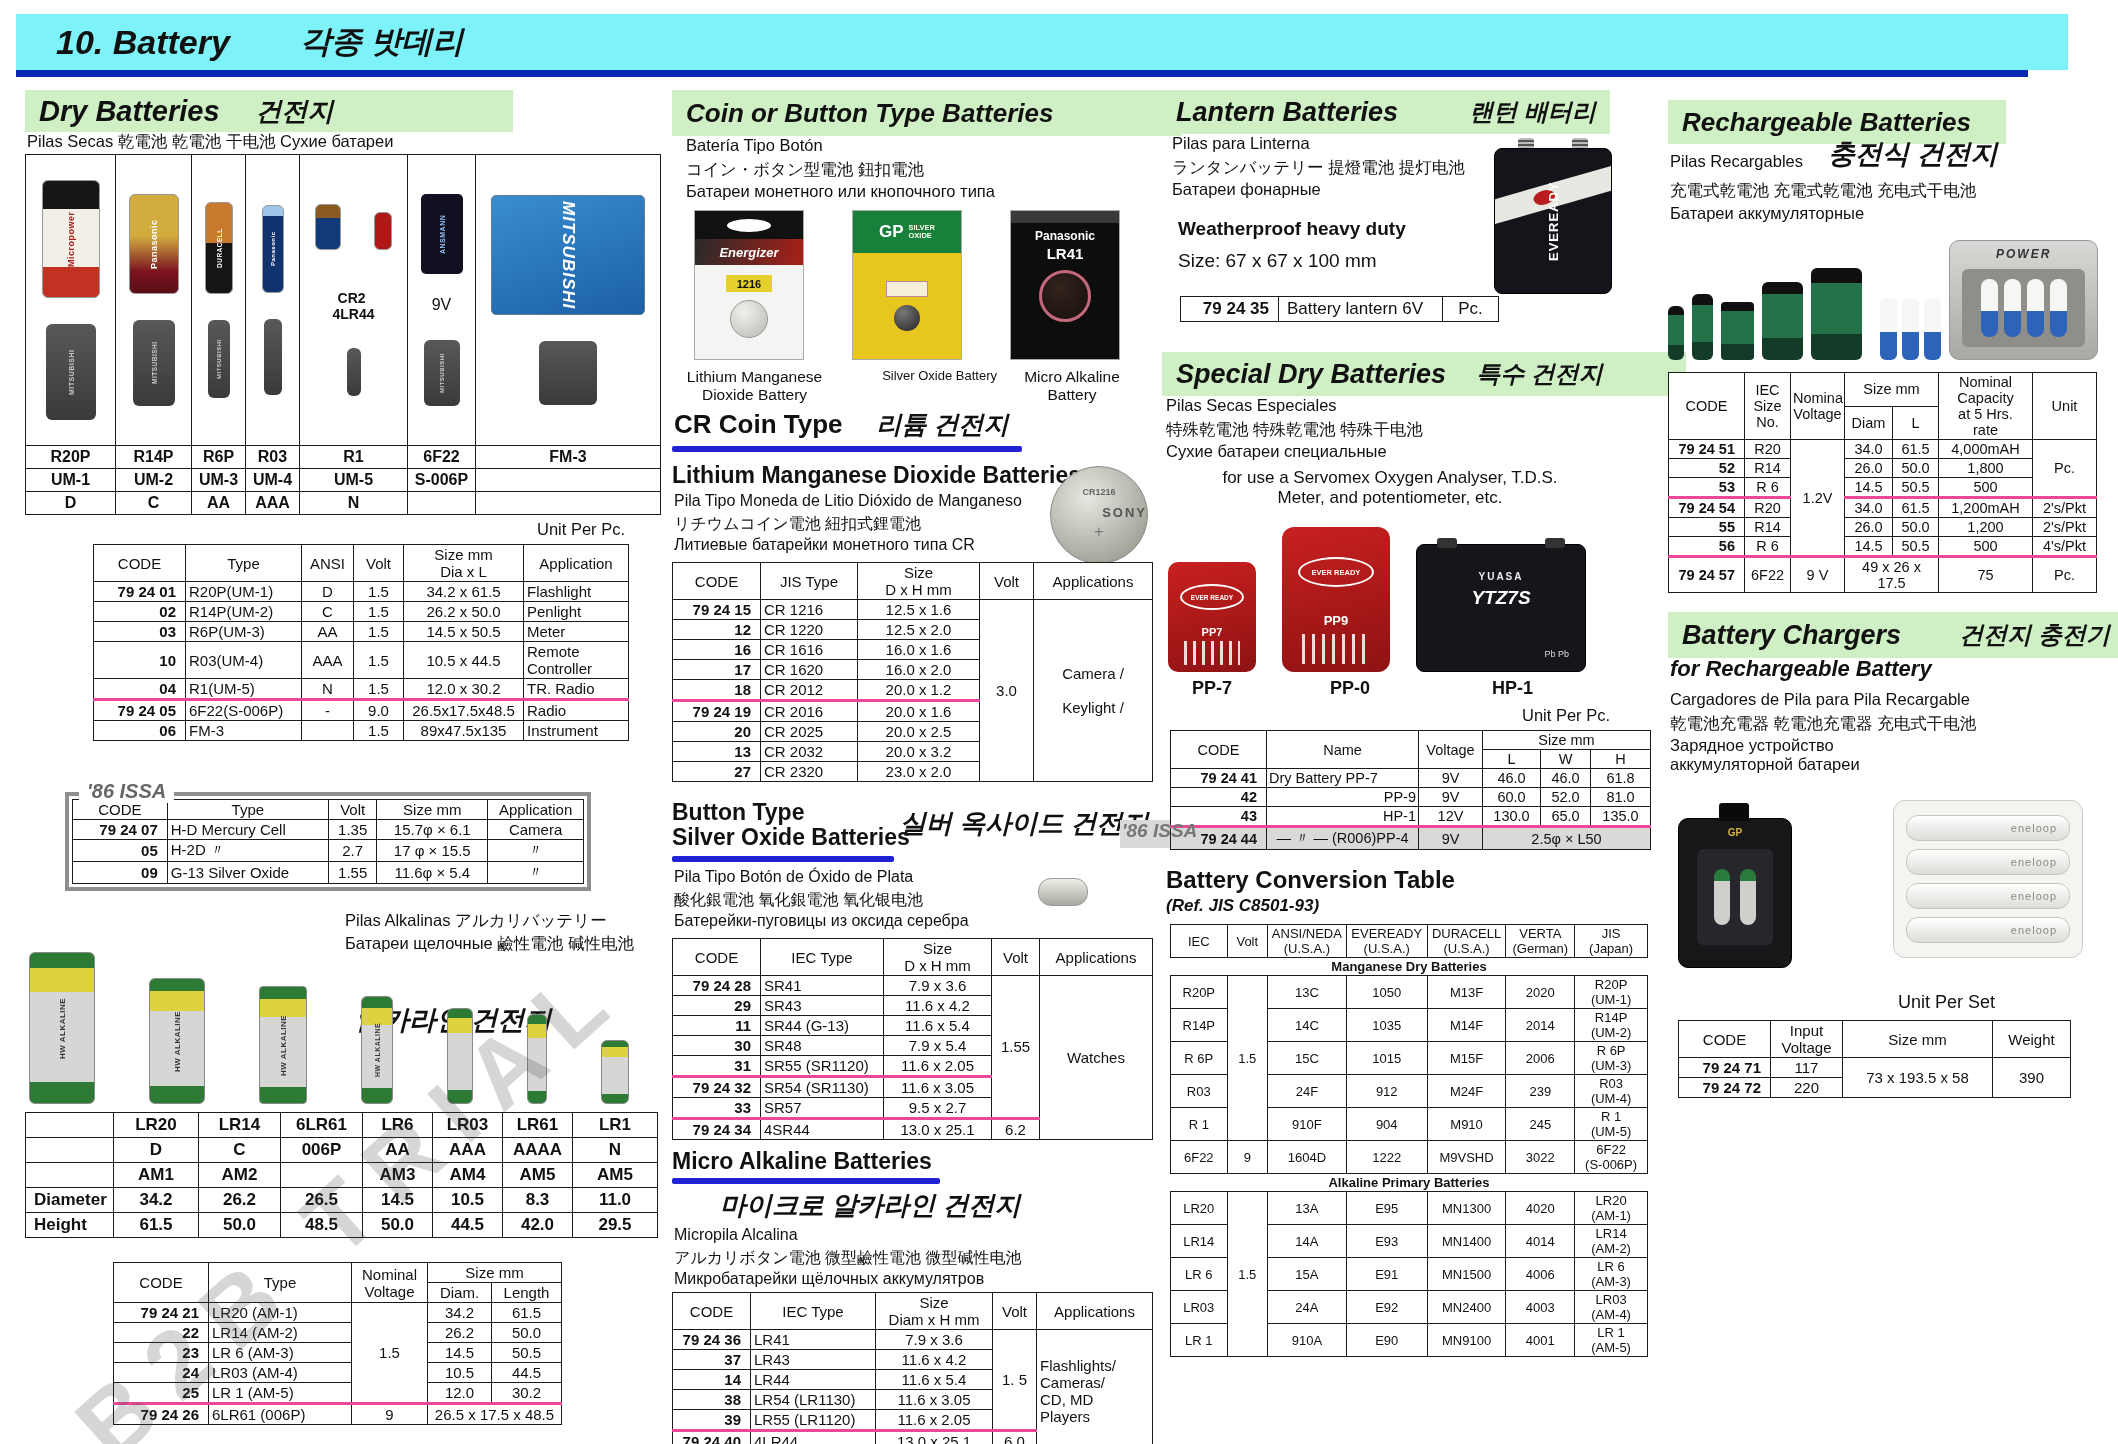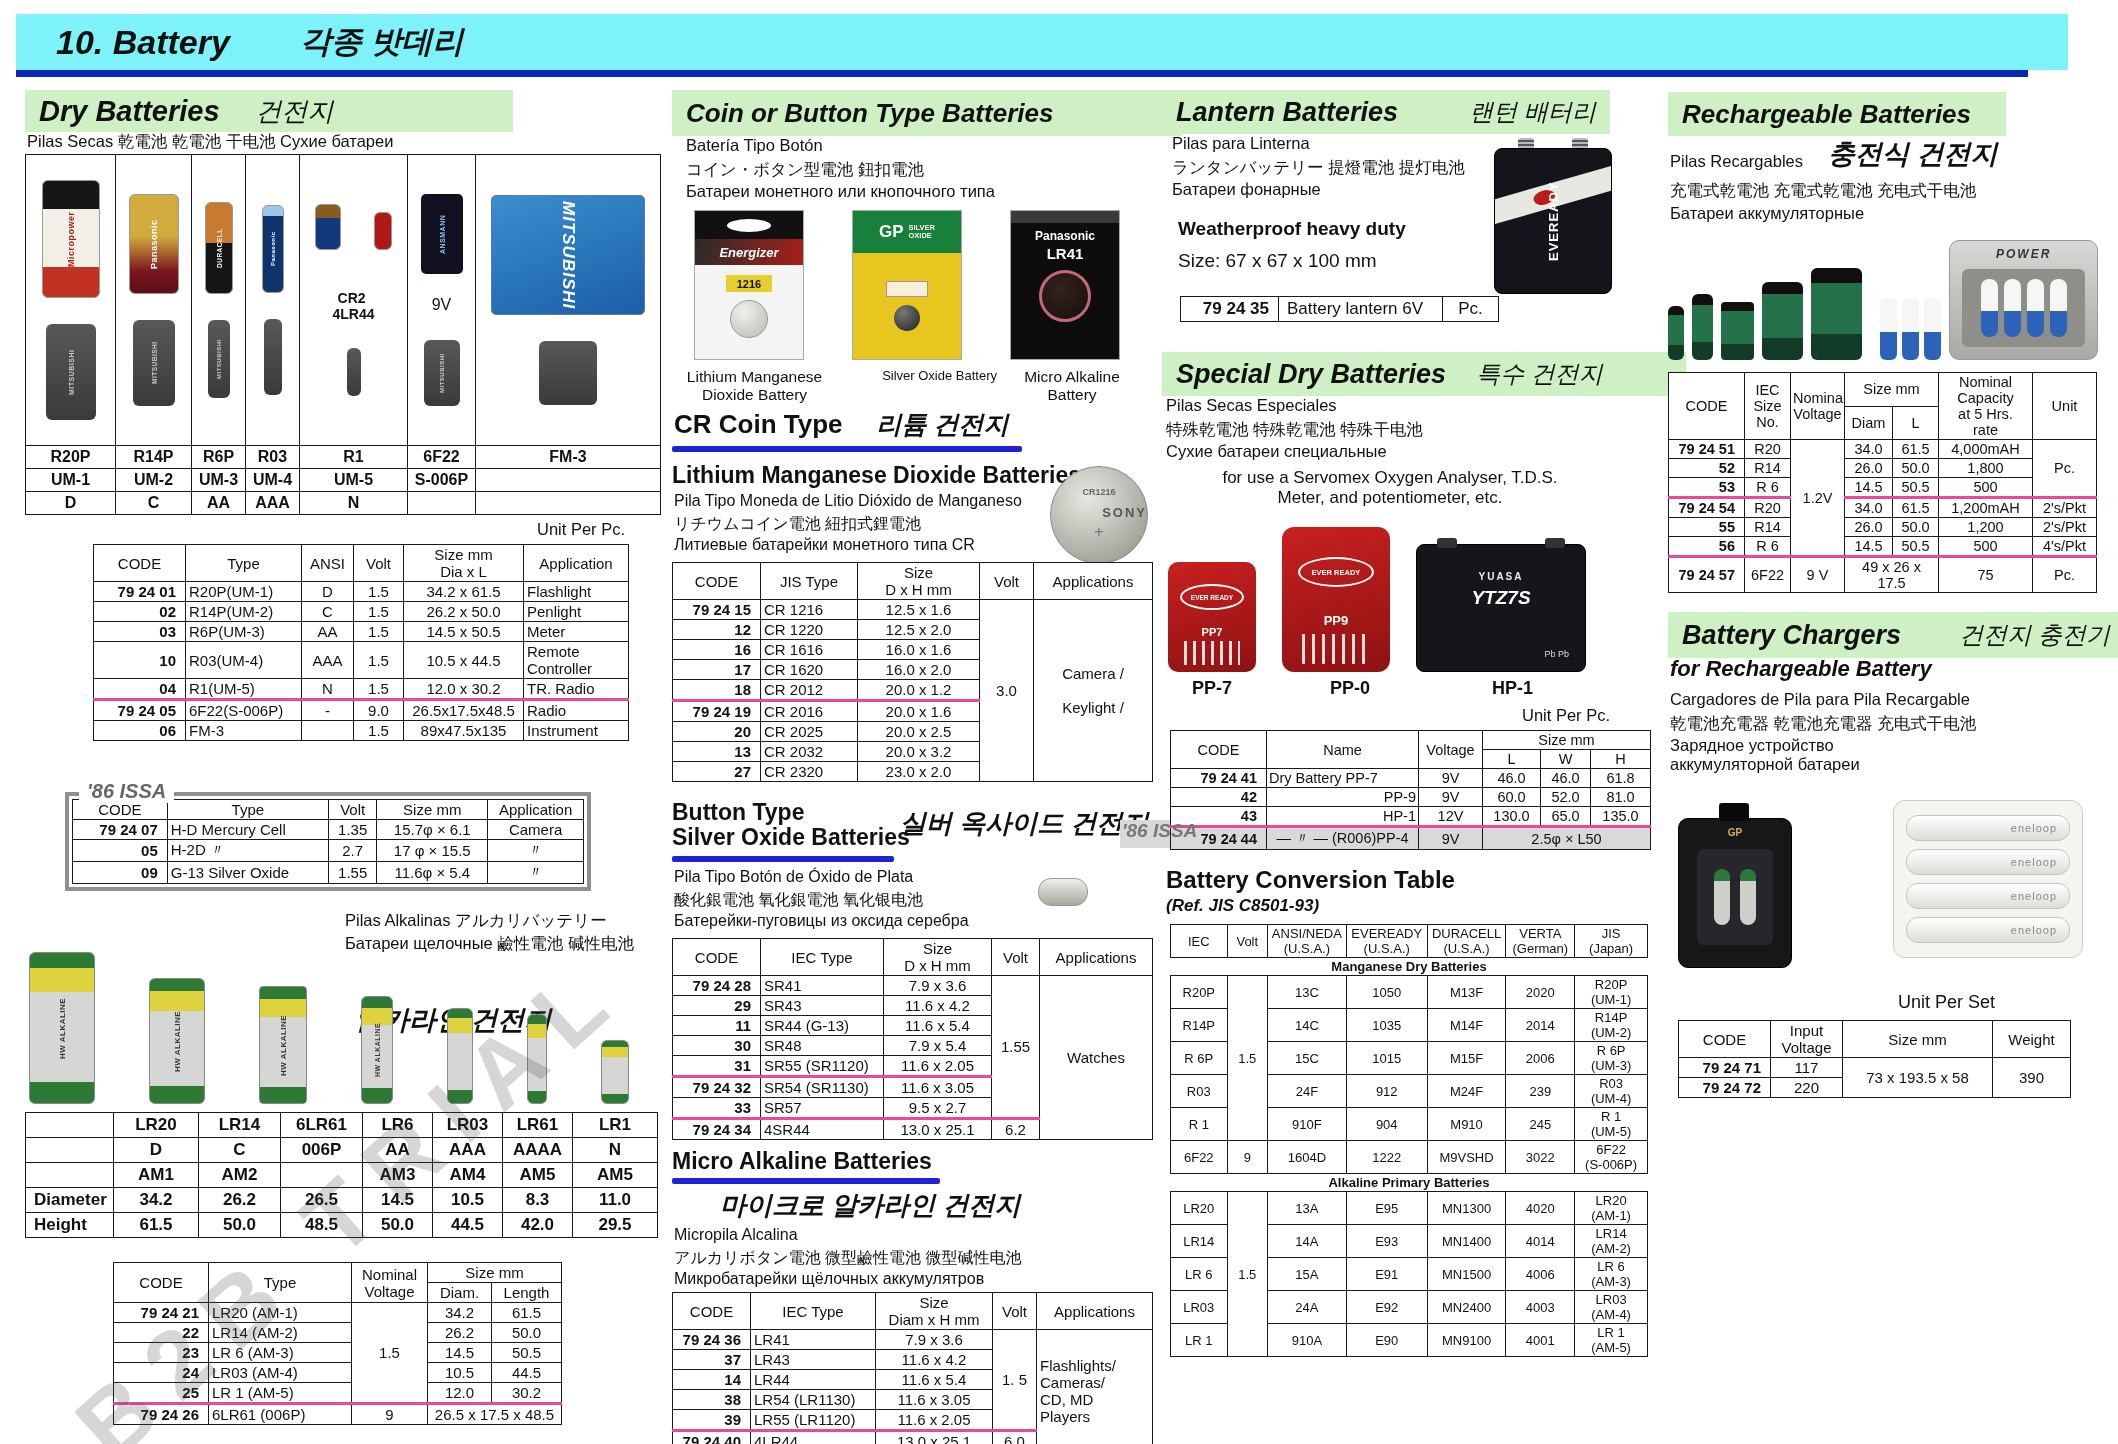--- a/index.html
+++ b/index.html
@@ -7,21 +7,21 @@
         font-family:"Liberation Sans",sans-serif;color:#111}
   .abs{position:absolute}
   
   .band{background:#7df2f8;display:flex;align-items:center;gap:70px;padding-left:40px}
   .hline{background:#0a28b4}
   .htitle{font-size:34px;font-weight:bold;font-style:italic}
   .hkr{font-size:31px;font-weight:bold;font-style:italic}
   
   .secbar{background:#cff0c4;display:flex;align-items:center;gap:36px;padding:3px 14px;white-space:nowrap}
   .secbar .en{font-weight:bold;font-style:italic}
-  .secbar .kr{font-weight:normal;font-style:italic}
+  .secbar .kr{font-weight:bold;font-style:italic}
   .txt{font-size:16.5px;white-space:nowrap}
   .bold{font-weight:bold}
   .it{font-style:italic}
   .blue-ul{height:6px;background:#2121d6;border-radius:2px}
   
   table{border-collapse:collapse;table-layout:fixed;background:#fff}
   td,th{border:1.5px solid #1a1a1a;text-align:center;vertical-align:middle;
         white-space:pre-line;padding:2px 3px;font-weight:400;overflow:hidden}
   .codecol tbody td:first-child{font-weight:bold;text-align:right;padding-right:9px}
   td.l{text-align:left;padding-left:8px}
@@ -1012,21 +1012,21 @@
             <td>4001</td>
             <td>LR 1
 (AM-5)</td>
           </tr>
         </tbody>
     </table>
   </div>
 
   <div class="abs" style="left:1668px;top:0;width:430px;height:1444px">
 
-    <div class="abs secbar" style="left:0;top:92px;width:310px;height:38px">
+    <div class="abs secbar" style="left:0;top:100px;width:310px;height:38px">
       <span class="en" style="font-size:26px">Rechargeable Batteries</span>
     </div>
     <div class="abs bold it" style="left:160px;top:136px;font-size:27px;white-space:nowrap">충전식 건전지</div>
     <div class="abs txt" style="left:2px;top:152px">Pilas Recargables</div>
     <div class="abs txt" style="left:2px;top:180px">充電式乾電池 充電式乾電池  充电式干电池</div>
     <div class="abs txt" style="left:2px;top:204px">Батареи аккумуляторные</div>
 
     <div class="abs" style="left:0;top:232px;width:430px;height:128px;display:flex;gap:8px;align-items:flex-end">
       <div class="bat" style="width:16px;height:54px;margin:0;background:linear-gradient(180deg,#101010 0 16%,#25714a 16% 72%,#123c27 72%)"></div>
       <div class="bat" style="width:22px;height:66px;margin:0;background:linear-gradient(180deg,#101010 0 16%,#25714a 16% 72%,#123c27 72%)"></div>

